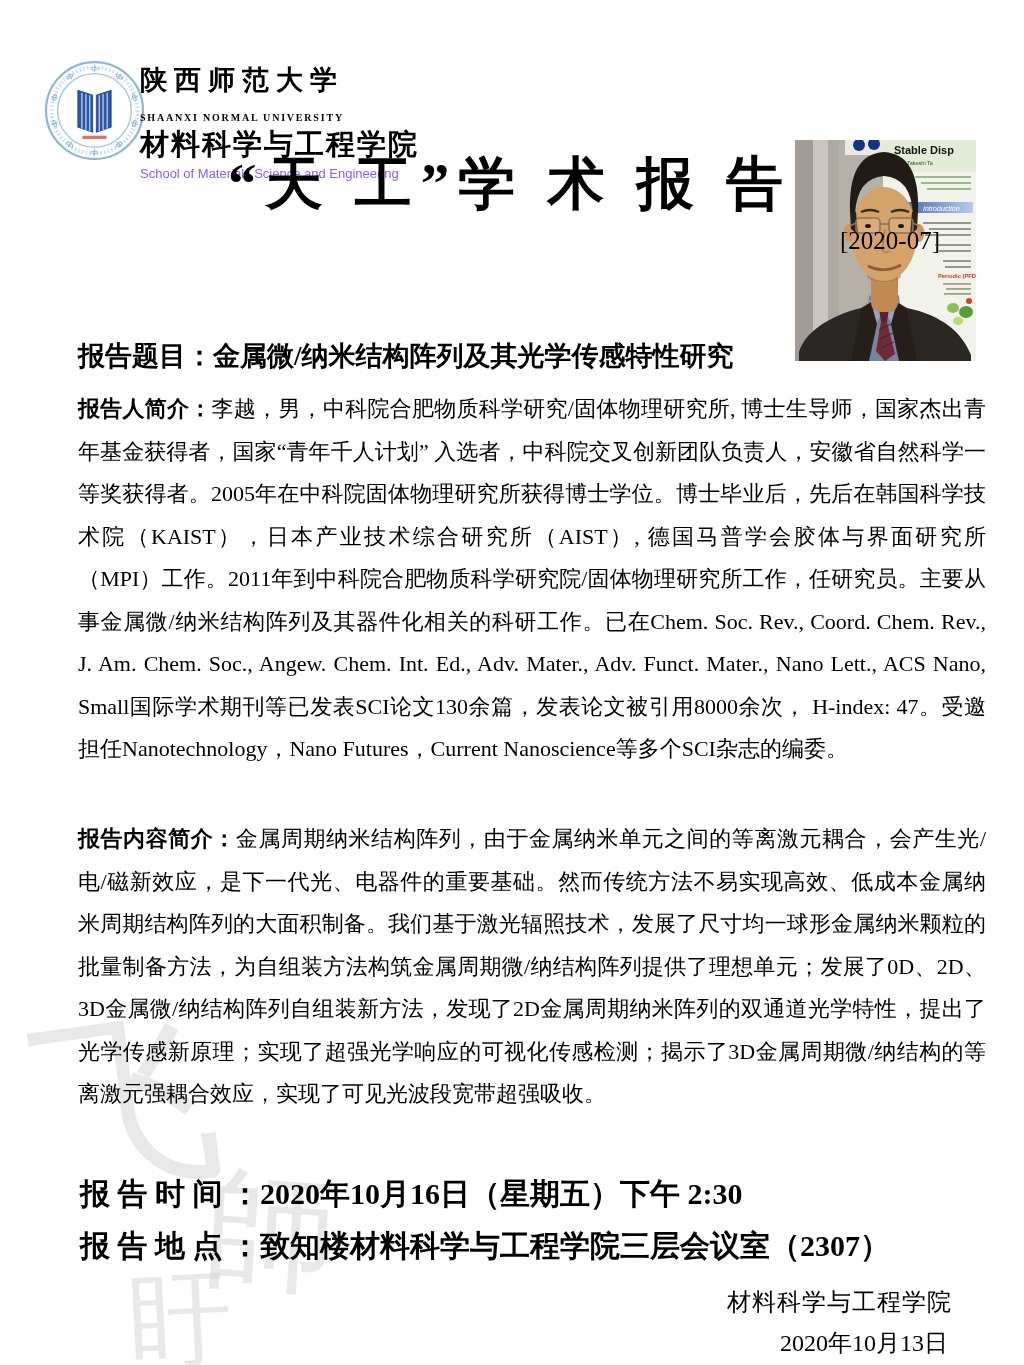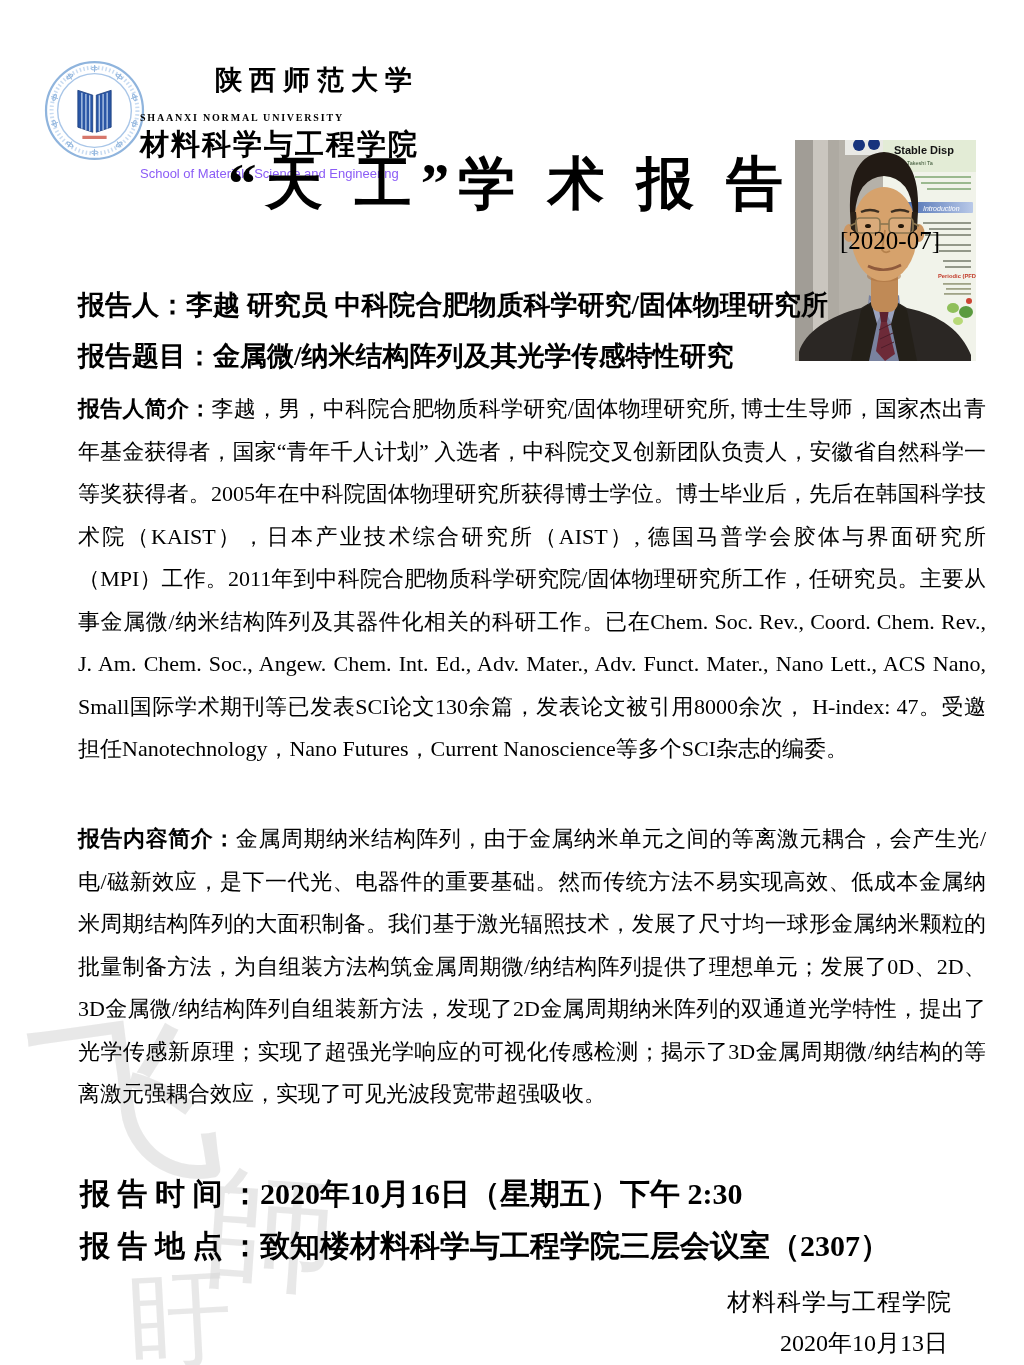--- a/index.html
+++ b/index.html
@@ -10,21 +10,21 @@
   }
   
   .wm{position:absolute;color:#d7d7d7;opacity:.55;font-family:"DejaVu Serif",serif;
       pointer-events:none;line-height:1;}
   .wm1{left:34px;top:1010px;font-size:185px;transform:rotate(-8deg);}
   .wm2{left:205px;top:1165px;font-size:132px;transform:rotate(4deg);}
   .wm3{left:128px;top:1268px;font-size:104px;transform:rotate(-3deg);}
   
   .logo{position:absolute;left:44px;top:60px;width:101px;height:101px;}
   .hdr{position:absolute;left:140px;top:62px;}
-  .hdr .calli{font-size:27px;font-weight:bold;letter-spacing:7px;font-family:"DejaVu Serif",serif;text-align:right;}
+  .hdr .calli{font-size:27px;font-weight:bold;letter-spacing:7px;font-family:"DejaVu Serif",serif;}
   .hdr .univ-en{font-size:10px;font-weight:bold;letter-spacing:1.8px;margin-top:14px;}
   .hdr .school-cn{font-size:29px;font-weight:bold;letter-spacing:2px;margin-top:2px;
                   font-family:"Liberation Sans","DejaVu Sans",sans-serif;}
   .hdr .school-en{font-size:13px;color:#8b5cf6;margin-top:1px;
                   font-family:"Liberation Sans","DejaVu Sans",sans-serif;}
   
   .title{position:absolute;left:80px;top:146px;width:860px;text-align:center;
          font-size:57px;font-weight:bold;letter-spacing:9px;white-space:nowrap;}
   .issue{position:absolute;left:80px;top:227px;width:860px;text-align:right;font-size:25px;}
   
@@ -224,21 +224,20 @@
 
       <path d="M90 90 L87 110 Q90 114 95 111" stroke="#b5814c" stroke-width="1.7" fill="none"></path>
 
       <path d="M73 126 Q89 134 106 125" stroke="#8f5a3c" stroke-width="2.6" fill="none"></path>
     </g>
   </svg>
 
   <div class="title">“天 工”学 术 报 告</div>
   <div class="issue">[2020-07]</div>
 
-  <div class="line speaker"><span>报告人：</span><span>李越 研究员 中科院合肥物质科学研究/固体物理研究所</span></div>
   <div class="line topic"><span>报告题目：</span><span>金属微/纳米结构阵列及其光学传感特性研究</span></div>
 
   <div class="para bio"><span class="plabel">报告人简介：</span><span>李越，男，中科院合肥物质科学研究/固体物理研究所, 博士生导师，国家杰出青年基金获得者，国家“青年千人计划” 入选者，中科院交叉创新团队负责人，安徽省自然科学一等奖获得者。2005年在中科院固体物理研究所获得博士学位。博士毕业后，先后在韩国科学技术院（KAIST），日本产业技术综合研究所（AIST）, 德国马普学会胶体与界面研究所（MPI）工作。2011年到中科院合肥物质科学研究院/固体物理研究所工作，任研究员。主要从事金属微/纳米结构阵列及其器件化相关的科研工作。已在Chem. Soc. Rev., Coord. Chem. Rev., J. Am. Chem. Soc., Angew. Chem. Int. Ed., Adv. Mater., Adv. Funct. Mater., Nano Lett., ACS Nano, Small国际学术期刊等已发表SCI论文130余篇，发表论文被引用8000余次， H-index: 47。受邀担任Nanotechnology，Nano Futures，Current Nanoscience等多个SCI杂志的编委。</span></div>
 
   <div class="para abstract"><span class="plabel">报告内容简介：</span><span>金属周期纳米结构阵列，由于金属纳米单元之间的等离激元耦合，会产生光/电/磁新效应，是下一代光、电器件的重要基础。然而传统方法不易实现高效、低成本金属纳米周期结构阵列的大面积制备。我们基于激光辐照技术，发展了尺寸均一球形金属纳米颗粒的批量制备方法，为自组装方法构筑金属周期微/纳结构阵列提供了理想单元；发展了0D、2D、3D金属微/纳结构阵列自组装新方法，发现了2D金属周期纳米阵列的双通道光学特性，提出了光学传感新原理；实现了超强光学响应的可视化传感检测；揭示了3D金属周期微/纳结构的等离激元强耦合效应，实现了可见光波段宽带超强吸收。</span></div>
 
   <div class="sched time"><span>报 告 时 间 ：</span><span>2020年10月16日（星期五）下午 2:30</span></div>
   <div class="sched venue"><span>报 告 地 点 ：</span><span>致知楼材料科学与工程学院三层会议室（2307）</span></div>
 
   <div class="footer-block">

